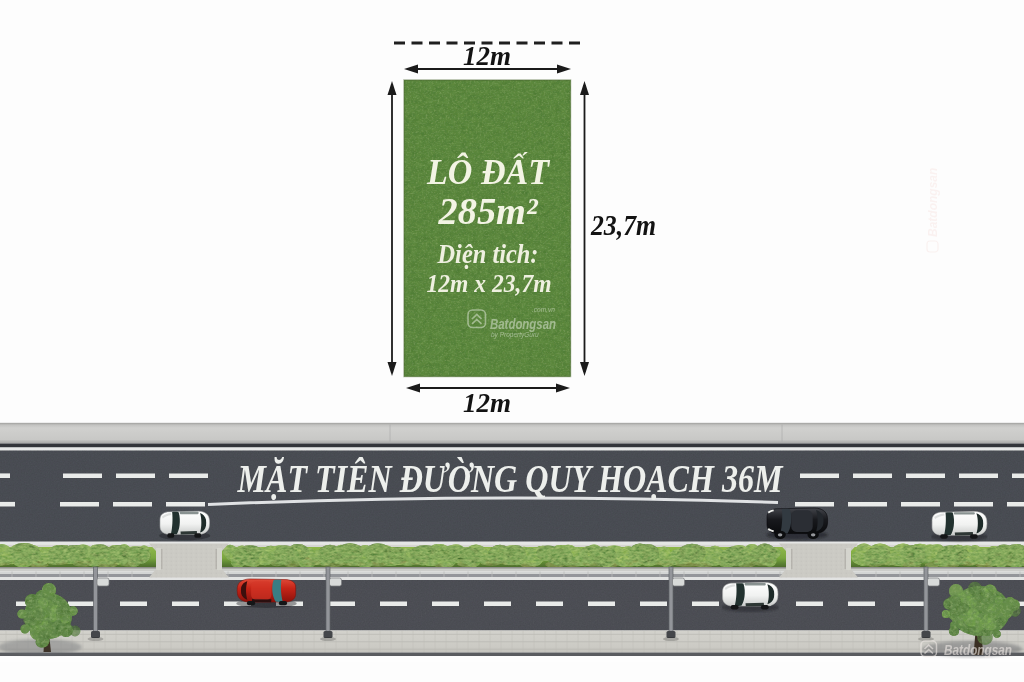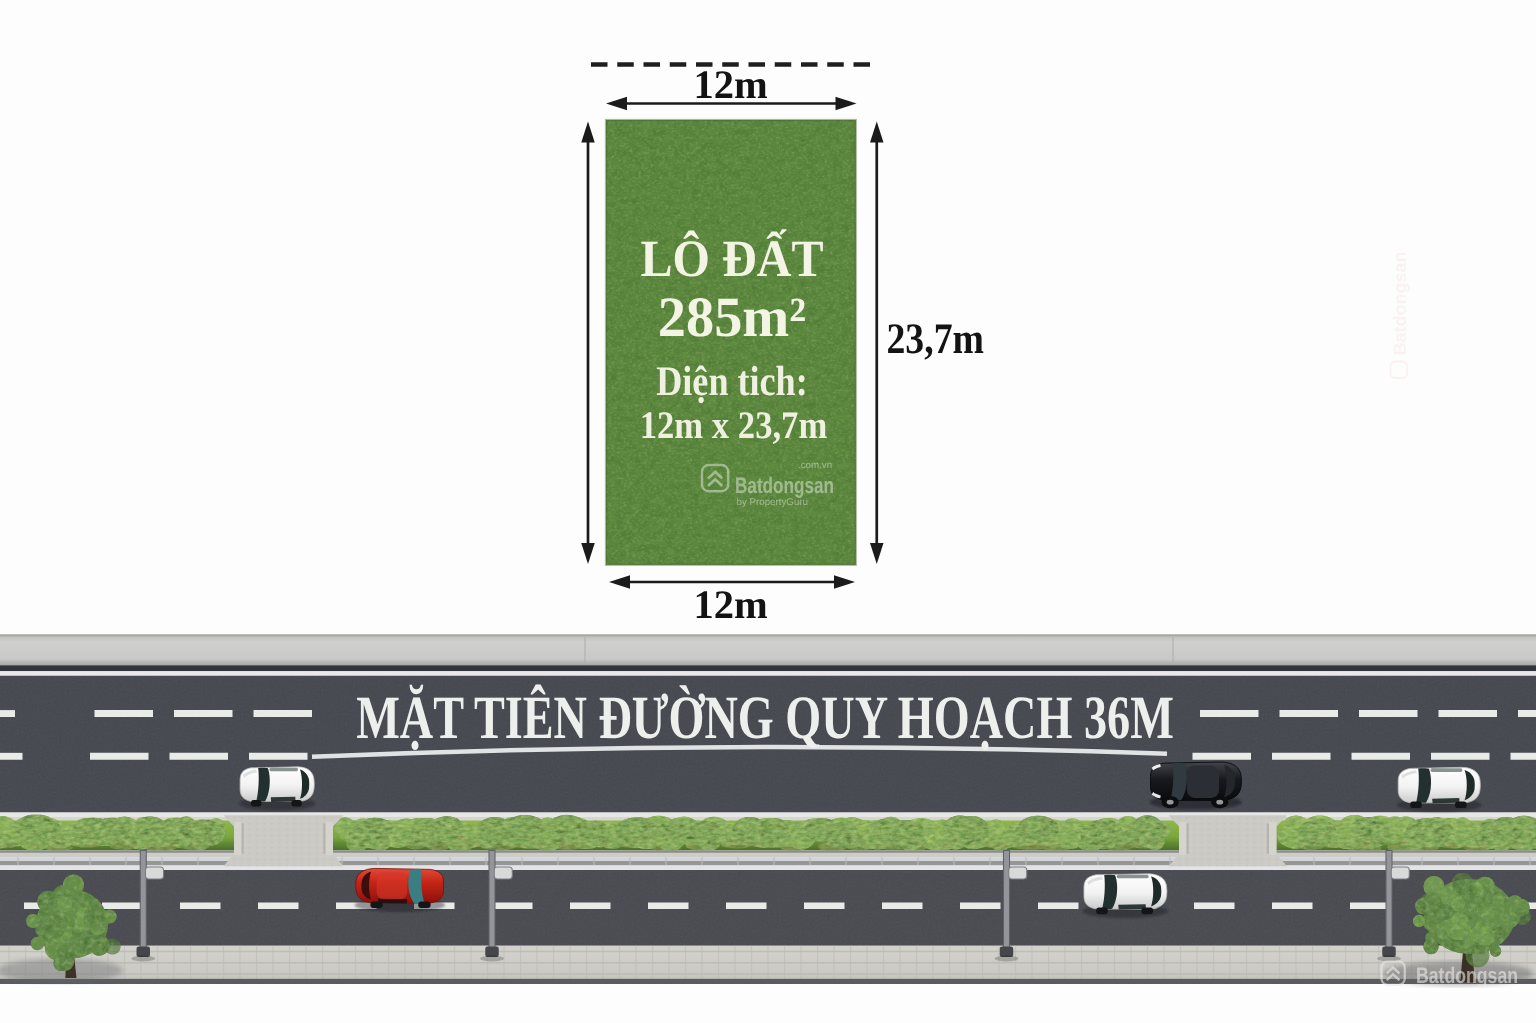--- a/index.html
+++ b/index.html
@@ -1,17 +1,17 @@
 <!DOCTYPE html>
 <html><head>
 <meta charset="utf-8">
 <style>
   html,body{margin:0;padding:0;background:#fff;}
   #page{position:relative;width:1024px;height:682px;overflow:hidden;background:#fdfdfd;
-        font-family:"Liberation Serif", serif;}
+        font-family:"Liberation Serif", serif;font-style:italic;}
   svg{display:block;} svg text{opacity:0.999;}
 </style>
 </head>
 <body>
 <div id="page">
 <svg width="1024" height="682" viewBox="0 0 1024 682" xmlns="http://www.w3.org/2000/svg">
 <defs>
   <filter id="grainRoad" x="-5%" y="-5%" width="110%" height="110%">
     <feTurbulence type="fractalNoise" baseFrequency="0.75" numOctaves="2" seed="7" result="t"></feTurbulence>
     <feColorMatrix in="t" type="matrix" values="0 0 0 0 0  0 0 0 0 0  0 0 0 0 0  0.12 0.12 0.12 0 0" result="dk"></feColorMatrix>

